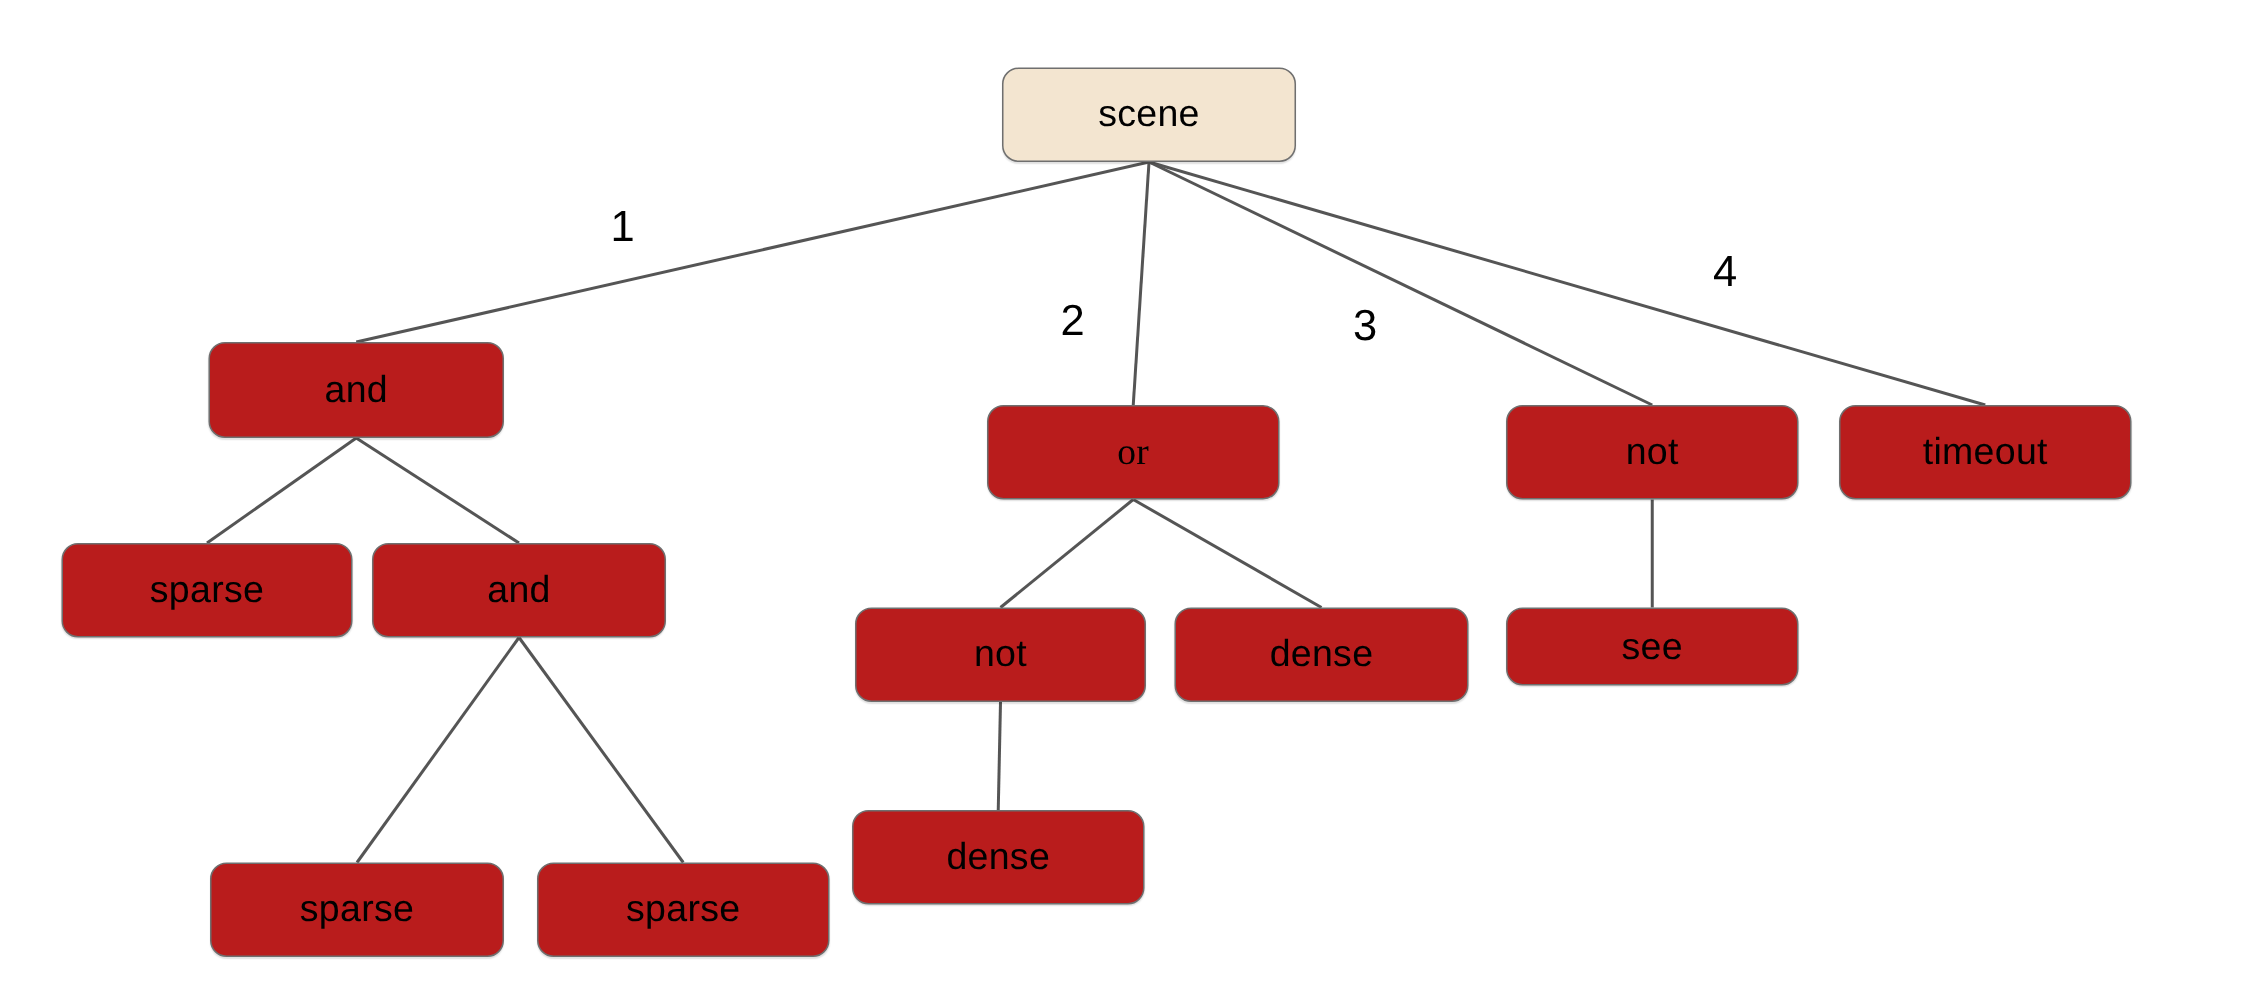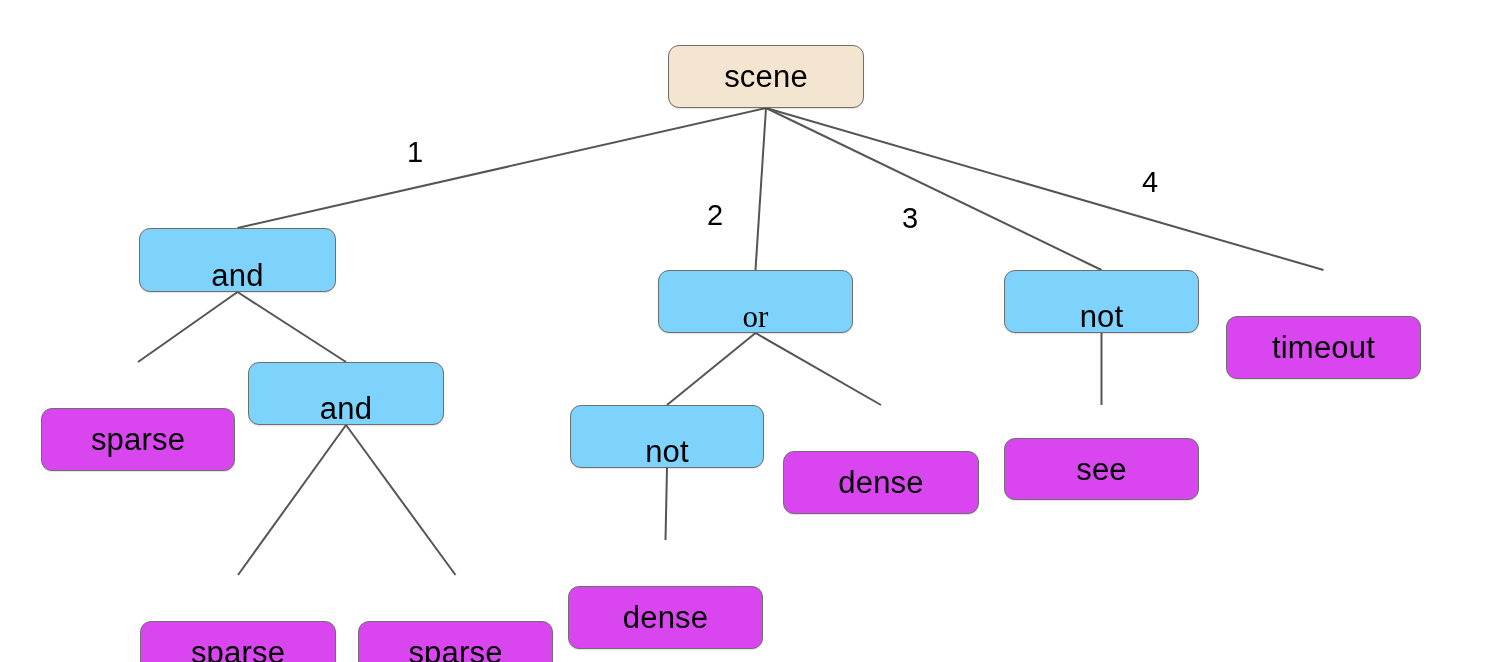--- a/index.html
+++ b/index.html
@@ -26,28 +26,28 @@
   }
   .node {
     position: absolute;
     box-sizing: border-box;
     border: 1.6px solid #6f6f6f;
     border-radius: 11px;
     display: flex;
     align-items: center;
     justify-content: center;
     color: #000000;
-    font-size: 31px;
+    font-size: 25px;
     line-height: 1;
     letter-spacing: 0.2px;
     box-shadow: 0 1px 1px rgba(0,0,0,0.12);
   }
   .node-root { background: #f3e5d0; }
-  .node-op   { background: #7dd3fc; align-items: flex-end; }
-  .node-leaf { background: #d946ef; margin-top: 46px; }
+  .node-op   { background: #b91c1c; }
+  .node-leaf { background: #b91c1c; }
   .edge-label {
     position: absolute;
     color: #000000;
     font-size: 29px;
     line-height: 1;
     transform: translate(-50%, -50%);
     white-space: nowrap;
   }
 </style>
 </head>
@@ -89,21 +89,21 @@
       </div>
       <div class="node node-op" style="left: 248px; top: 362px; width: 196px; height: 63px;">
         <span>and</span>
       </div>
       <div class="node node-op" style="left: 570px; top: 405px; width: 194px; height: 63px;">
         <span>not</span>
       </div>
       <div class="node node-leaf" style="left: 783px; top: 405px; width: 196px; height: 63px;">
         <span>dense</span>
       </div>
-      <div class="node node-leaf" style="left: 1004px; top: 392px; width: 195px; height: 62px;">
+      <div class="node node-leaf" style="left: 1004px; top: 405px; width: 195px; height: 52px;">
         <span>see</span>
       </div>
       <div class="node node-leaf" style="left: 568px; top: 540px; width: 195px; height: 63px;">
         <span>dense</span>
       </div>
       <div class="node node-leaf" style="left: 140px; top: 575px; width: 196px; height: 63px;">
         <span>sparse</span>
       </div>
       <div class="node node-leaf" style="left: 358px; top: 575px; width: 195px; height: 63px;">
         <span>sparse</span>

